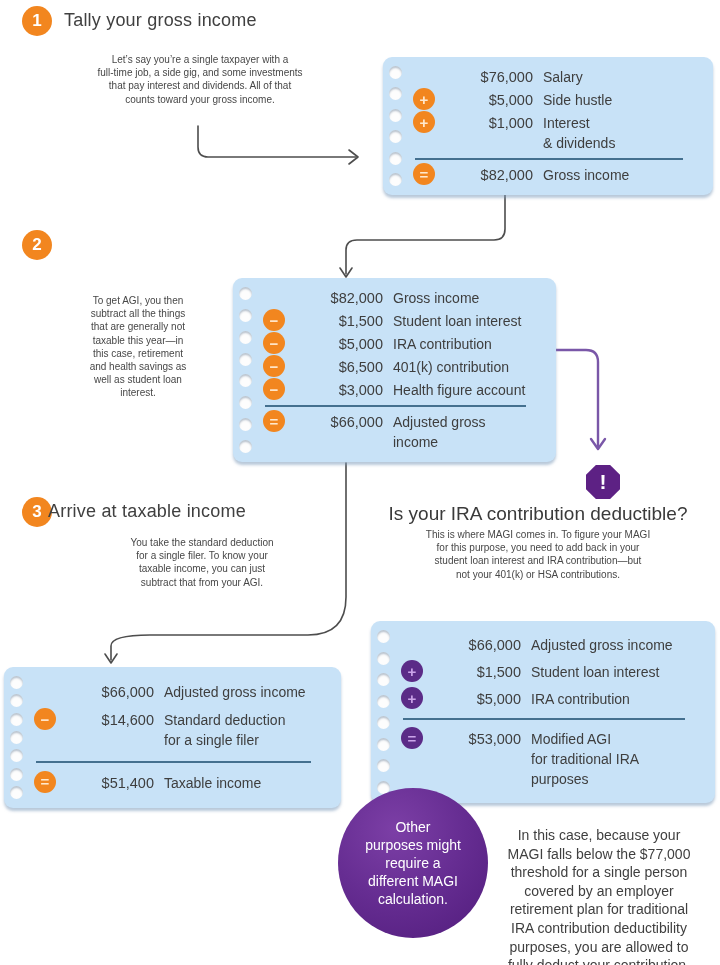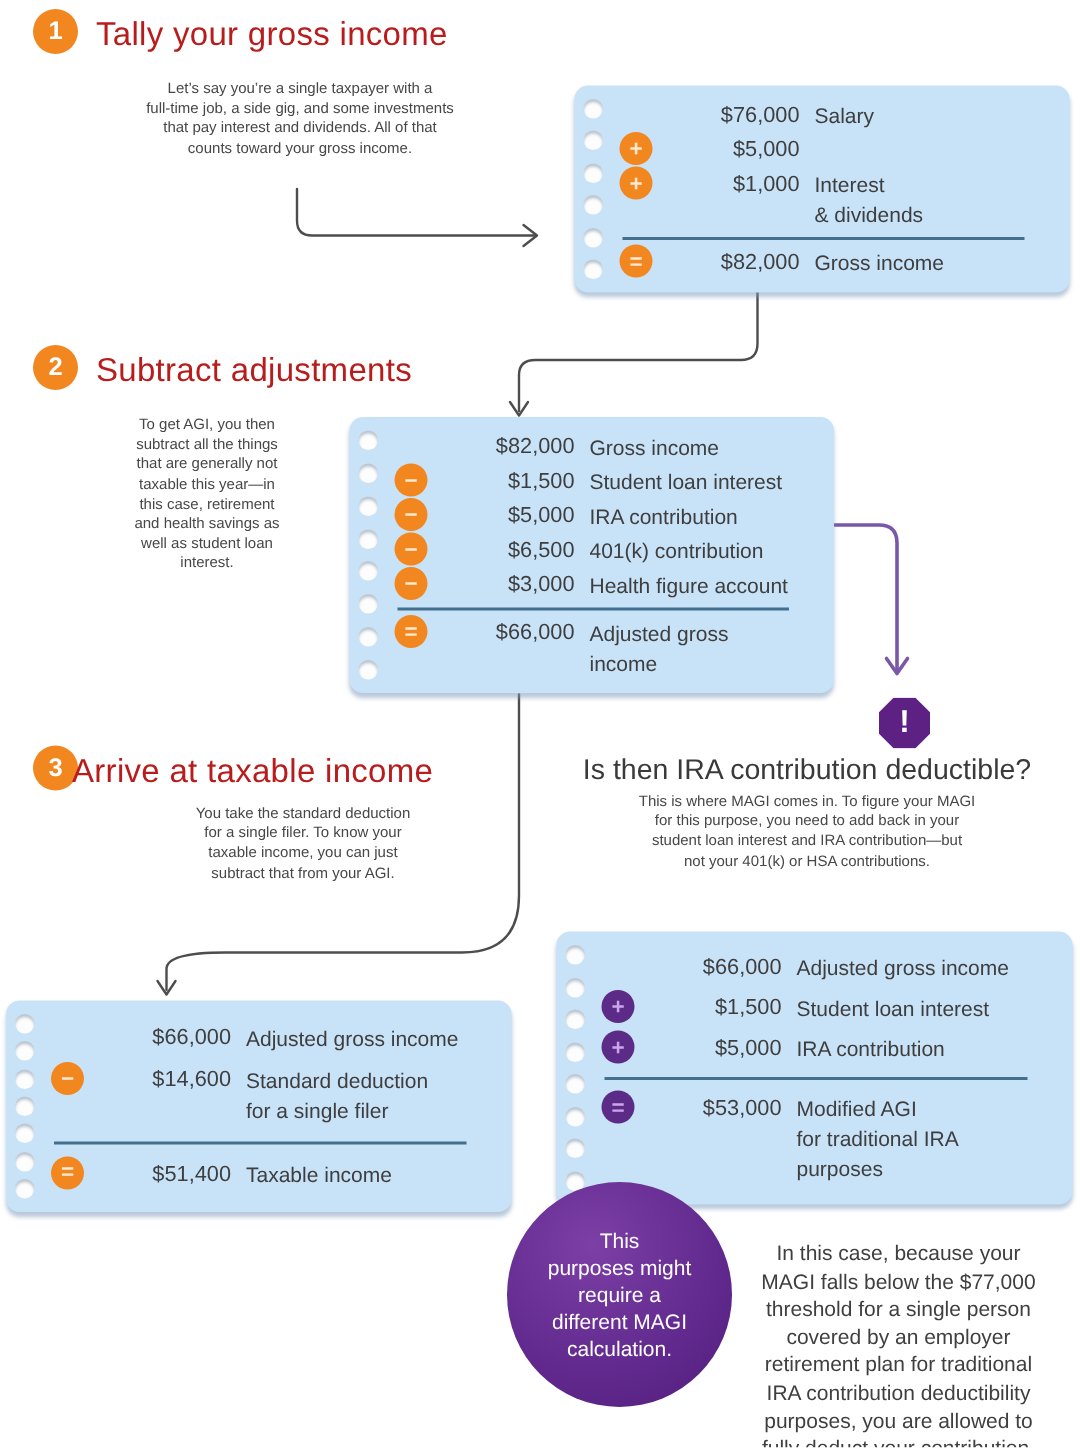--- a/index.html
+++ b/index.html
@@ -8,21 +8,21 @@
     font-family:"Liberation Sans","DejaVu Sans",sans-serif;
     color:#3f3f3f;background:#ffffff;
   }
   .overlay{position:absolute;left:0;top:0;width:720px;height:965px;pointer-events:none;}
   
   .badge{
     position:absolute;width:30px;height:30px;border-radius:50%;
     background:#F2861F;color:#fff;display:flex;align-items:center;justify-content:center;
     font-size:17px;font-weight:bold;
   }
-  .step-title{position:absolute;font-size:22px;color:#b91c1c;letter-spacing:.2px;}
+  .step-title{position:absolute;font-size:18px;color:#404040;letter-spacing:.2px;}
   .para{position:absolute;font-size:10px;line-height:1.32;text-align:center;white-space:pre-line;color:#474747;}
   .q-title{position:absolute;font-size:19px;color:#3a3a3a;text-align:center;}
   
   .card{
     position:absolute;background:#C8E2F7;border-radius:9px;
     box-shadow:0 3px 3px rgba(125,155,185,.55);
   }
   .holes{position:absolute;left:6px;top:9px;bottom:9px;width:14px;
     display:flex;flex-direction:column;justify-content:space-between;}
   .hole{width:13px;height:13px;border-radius:50%;background:#fdfdfd;
@@ -97,39 +97,39 @@
       </div>
     <div class="rows">
       <div class="crow">
         <span class="cicon orange"></span>
         <span class="val">$76,000</span>
         <span class="lbl">Salary</span>
       </div>
       <div class="crow">
         <span class="cicon orange">+</span>
         <span class="val">$5,000</span>
+        <span class="lbl">Side hustle</span>
       </div>
       <div class="crow">
         <span class="cicon orange">+</span>
         <span class="val">$1,000</span>
         <span class="lbl">Interest
 &amp; dividends</span>
       </div>
       <div class="divider"></div>
       <div class="crow">
         <span class="cicon orange">=</span>
         <span class="val">$82,000</span>
         <span class="lbl">Gross income</span>
       </div>
     </div>
   </div>
 
   <div class="badge" style="left:22px;top:230px">2</div>
-  <div class="step-title" style="left:64px;top:234px">Subtract adjustments</div>
-  <div class="para" style="left:42px;top:277px;width:192px">To get AGI, you then
+  <div class="para" style="left:42px;top:294px;width:192px">To get AGI, you then
 subtract all the things
 that are generally not
 taxable this year—in
 this case, retirement
 and health savings as
 well as student loan
 interest.</div>
 
   <div class="card" style="left:233px;top:278px;width:323px;height:184px">
     <div class="holes">
@@ -178,21 +178,21 @@
   </div>
 
   <div class="badge" style="left:22px;top:497px">3</div>
   <div class="step-title" style="left:48px;top:501px">Arrive at taxable income</div>
   <div class="para" style="left:42px;top:536px;width:320px">You take the standard deduction
 for a single filer. To know your
 taxable income, you can just
 subtract that from your AGI.</div>
 
   <div class="octagon">!</div>
-  <div class="q-title" style="left:362px;top:503px;width:352px">Is then IRA contribution deductible?</div>
+  <div class="q-title" style="left:362px;top:503px;width:352px">Is your IRA contribution deductible?</div>
   <div class="para" style="left:362px;top:528px;width:352px">This is where MAGI comes in. To figure your MAGI
 for this purpose, you need to add back in your
 student loan interest and IRA contribution—but
 not your 401(k) or HSA contributions.</div>
 
   <div class="card" style="left:4px;top:667px;width:337px;height:141px">
     <div class="holes">
         <div class="hole"></div>
         <div class="hole"></div>
         <div class="hole"></div>
@@ -253,21 +253,21 @@
       <div class="crow">
         <span class="cicon purple">=</span>
         <span class="val">$53,000</span>
         <span class="lbl">Modified AGI
 for traditional IRA
 purposes</span>
       </div>
     </div>
   </div>
 
-  <div class="callout">This
+  <div class="callout">Other
 purposes might
 require a
 different MAGI
 calculation.</div>
 
   <div class="conclusion">In this case, because your
 MAGI falls below the $77,000
 threshold for a single person
 covered by an employer
 retirement plan for traditional

